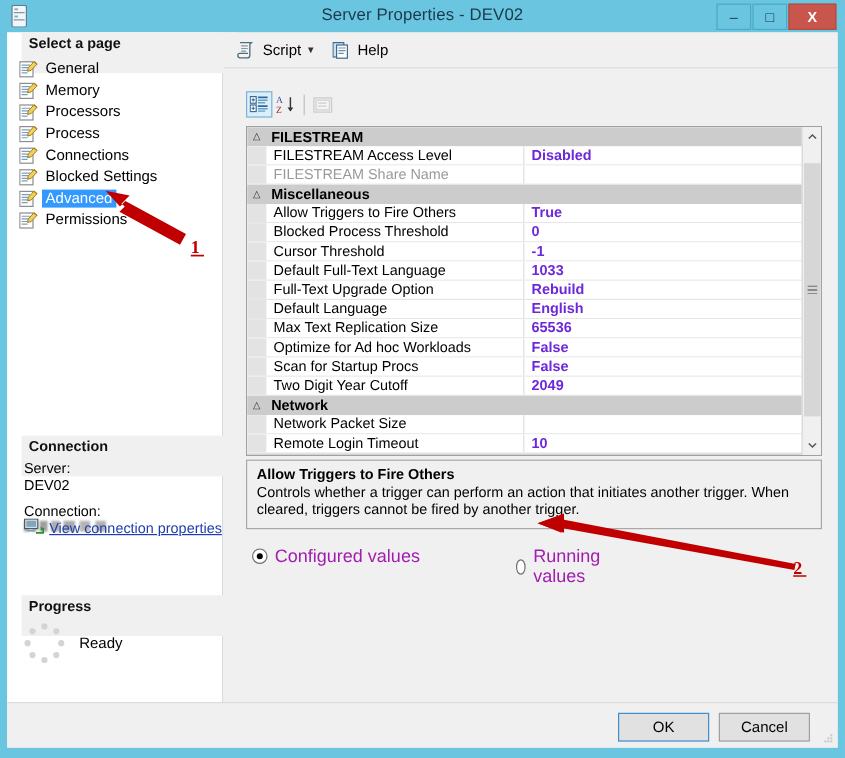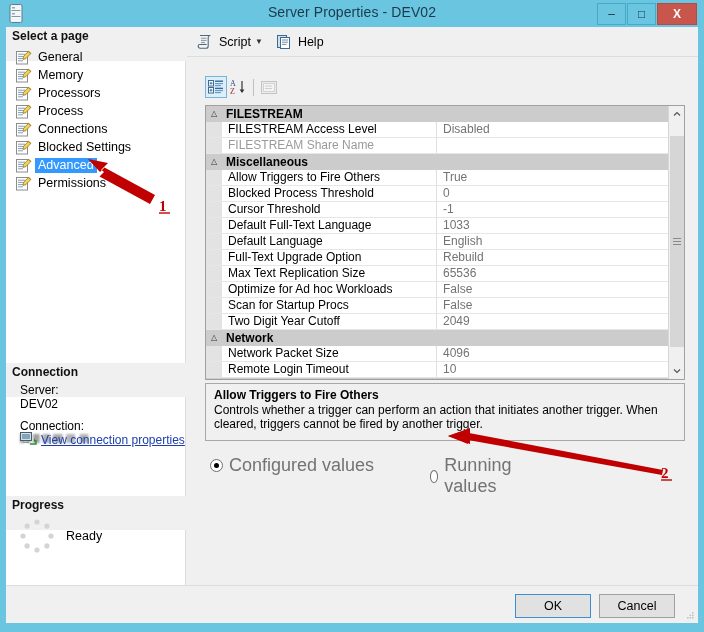--- a/index.html
+++ b/index.html
@@ -49,21 +49,21 @@
   }
 
   
   #left-pane {
     position: absolute; left: 0px; top: 0px;
     width: 180px; height: 558px;
     background: #ffffff;
     border-right: 1px solid #dcdcdc;
   }
   .pane-header {
-    position: absolute; left: 0; width: 180px; height: 34px;
+    position: absolute; left: 12px; width: 180px; height: 34px;
     background: #f0f0f0;
     font-size: 12px; font-weight: bold; color: #111;
     padding: 2px 0 0 6px;
   }
   #hdr-select { top: 0px; }
   #hdr-connection { top: 336px; }
   #hdr-progress { top: 469px; }
 
   .pagelist { position: absolute; left: 0; top: 21px; width: 216px; text-align: center; }
   .page-item {
@@ -150,21 +150,21 @@
   .cat-name {
     font-size: 12px; font-weight: bold; color: #000; line-height: 16px; padding-left: 4px;
   }
   .grow.prop { background: #ffffff; border-bottom: 1px solid #e6e6e6; }
   .prop-name {
     width: 215px; flex: 0 0 215px; font-size: 12px; color: #000;
     line-height: 15px; padding-left: 6px; border-right: 1px solid #e0e0e0;
     overflow: hidden; white-space: nowrap;
   }
   .prop-val {
-    flex: 1; font-size: 12px; font-weight: normal; color: #737373;
+    flex: 1; font-size: 12px; font-weight: bold; color: #6d28d9;
     line-height: 15px; padding-left: 6px; overflow: hidden; white-space: nowrap;
   }
   .grow.prop.disabled .prop-name { color: #9a9a9a; }
   .grow.prop.disabled .prop-val { color: #9a9a9a; font-weight: normal; margin-top: 28px; }
 
   
   #grid-sb {
     position: absolute; right: 0; top: 0; width: 16px; height: 273px;
     background: #f0f0f0; border-left: 1px solid #d6d6d6;
   }
@@ -199,21 +199,21 @@
   #radios { position: absolute; left: 18px; top: 428px; width: 480px; height: 22px; }
   .radio-item { position: absolute; display: flex; align-items: center; }
   #radio-configured { left: 186px; }
   #radio-running { left: 406px; }
   .radio-circle {
     width: 13px; height: 13px; border-radius: 50%;
     border: 1px solid #6f6f6f; background: #fff;
     display: flex; align-items: center; justify-content: center; margin-right: 6px;
   }
   .radio-dot { width: 5px; height: 5px; border-radius: 50%; background: #000; }
-  .radio-label { font-size: 18px; color: #737373; }
+  .radio-label { font-size: 15px; color: #a21caf; }
 
   
   #footer {
     position: absolute; left: 0; top: 558px; width: 692px; height: 38px;
     background: #f0f0f0; border-top: 1px solid #dcdcdc;
   }
   .dlgbtn {
     position: absolute; top: 8px; width: 76px; height: 24px;
     background: #e1e1e1; border: 1px solid #a0a0a0;
     font-size: 12.5px; color: #000;
@@ -495,27 +495,27 @@
               <span class="prop-name">Cursor Threshold</span>
               <span class="prop-val">-1</span>
             </div>
             <div class="grow prop">
               <span class="gutter"></span>
               <span class="prop-name">Default Full-Text Language</span>
               <span class="prop-val">1033</span>
             </div>
             <div class="grow prop">
               <span class="gutter"></span>
+              <span class="prop-name">Full-Text Upgrade Option</span>
+              <span class="prop-val">Rebuild</span>
+            </div>
+            <div class="grow prop">
+              <span class="gutter"></span>
               <span class="prop-name">Default Language</span>
               <span class="prop-val">English</span>
-            </div>
-            <div class="grow prop">
-              <span class="gutter"></span>
-              <span class="prop-name">Full-Text Upgrade Option</span>
-              <span class="prop-val">Rebuild</span>
             </div>
             <div class="grow prop">
               <span class="gutter"></span>
               <span class="prop-name">Max Text Replication Size</span>
               <span class="prop-val">65536</span>
             </div>
             <div class="grow prop">
               <span class="gutter"></span>
               <span class="prop-name">Optimize for Ad hoc Workloads</span>
               <span class="prop-val">False</span>
@@ -530,21 +530,20 @@
               <span class="prop-name">Two Digit Year Cutoff</span>
               <span class="prop-val">2049</span>
             </div>
             <div class="grow cat">
               <span class="cat-arrow">△</span>
               <span class="cat-name">Network</span>
             </div>
             <div class="grow prop">
               <span class="gutter"></span>
               <span class="prop-name">Network Packet Size</span>
-              <span class="prop-val">4096</span>
             </div>
             <div class="grow prop">
               <span class="gutter"></span>
               <span class="prop-name">Remote Login Timeout</span>
               <span class="prop-val">10</span>
             </div>
             <div class="grow cat">
               <span class="cat-arrow">△</span>
               <span class="cat-name">Parallelism</span>
             </div>

